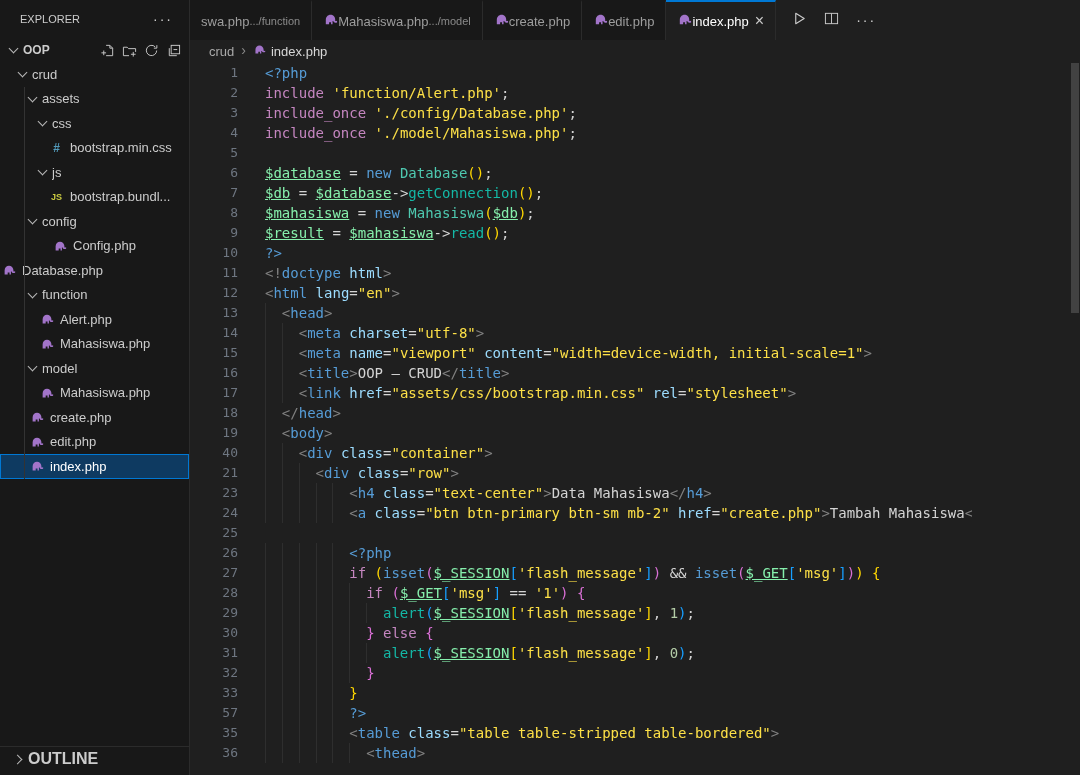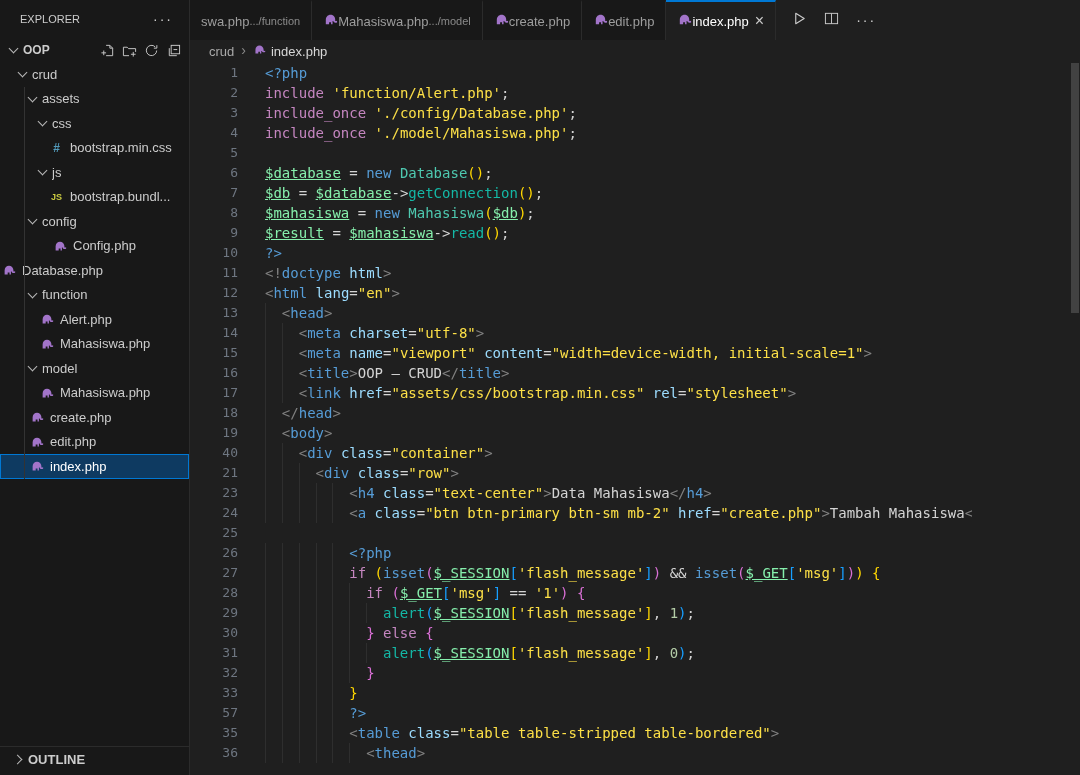--- a/index.html
+++ b/index.html
@@ -22,21 +22,21 @@
   .tguide{position:absolute;left:24px;top:25px;height:392px;width:1px;background:#333;z-index:0;}
   .chev{width:6px;height:6px;border-right:1.3px solid #b8b8b8;border-bottom:1.3px solid #b8b8b8;
         display:inline-block;flex:none;}
   .chev.down{transform:rotate(45deg);margin-top:-3px;}
   .chev.right{transform:rotate(-45deg);}
   .ficon{width:15px;display:inline-flex;justify-content:center;align-items:center;flex:none;}
   .cssic{color:#519aba;font-size:12px;font-weight:700;}
   .jsic{color:#cbcb41;font-size:9px;font-weight:700;}
   .tlabel{white-space:nowrap;overflow:hidden;text-overflow:ellipsis;}
   .outline{position:absolute;left:0;right:0;top:746px;height:24px;border-top:1px solid #2b2b2b;
-           display:flex;align-items:center;gap:7px;padding-left:14px;font-size:13px;font-weight:700;}
+           display:flex;align-items:center;gap:7px;padding-left:14px;font-size:16px;font-weight:700;}
   
   #main{position:absolute;left:190px;top:0;right:0;height:775px;}
   #tabbar{display:flex;height:40px;background:#181818;align-items:stretch;}
   .tab{display:flex;align-items:center;padding:0 11px;font-size:13px;color:#9d9d9d;
        background:#181818;border-right:1px solid #2b2b2b;border-top:2px solid transparent;
        box-sizing:border-box;white-space:nowrap;}
   .tab.active{background:#1f1f1f;color:#ffffff;border-top-color:#0078d4;}
   .tdesc{font-size:11px;color:#8a8a8a;}
   .tclose{margin-left:6px;font-size:16px;line-height:1;color:#cccccc;}
   .tabactions{flex:1;background:#1f1f1f;display:flex;align-items:center;gap:17px;

